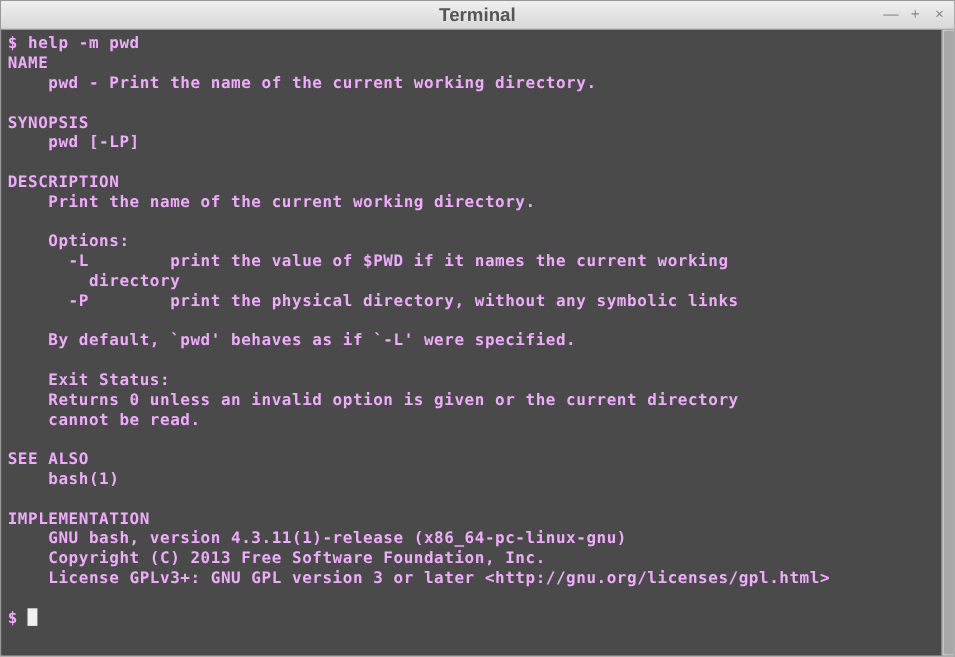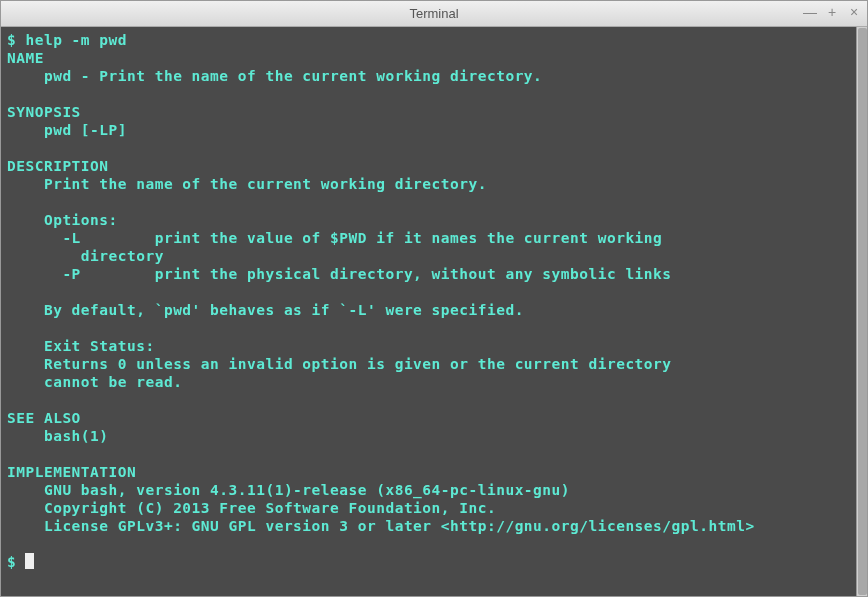--- a/index.html
+++ b/index.html
@@ -21,22 +21,22 @@
     .titlebar {
       height: 26px;
       background: linear-gradient(to bottom, #f0f0f0, #d8d8d8);
       border-bottom: 1px solid #aaa;
       display: flex;
       align-items: center;
       justify-content: center;
       position: relative;
     }
     .titlebar-title {
-      font-size: 13px;
-      font-weight: normal;
+      font-size: 17px;
+      font-weight: bold;
       color: #555;
     }
     .window-controls {
       position: absolute;
       right: 6px;
       top: 4px;
       display: flex;
       gap: 8px;
       align-items: center;
     }
@@ -53,21 +53,21 @@
       background: #4a4a4a;
       display: flex;
       position: relative;
     }
     .terminal-content {
       flex: 1;
       padding: 4px 6px;
       font-family: "DejaVu Sans Mono", "Liberation Mono", Consolas, monospace;
       font-size: 14.5px;
       line-height: 18px;
-      color: #5eead4;
+      color: #f0abfc;
       white-space: pre;
       overflow: hidden;
       letter-spacing: 0.5px;
       font-weight: bold;
     }
     .scrollbar {
       width: 11px;
       background: #d0d0d0;
       position: relative;
       border-left: 1px solid #999;

